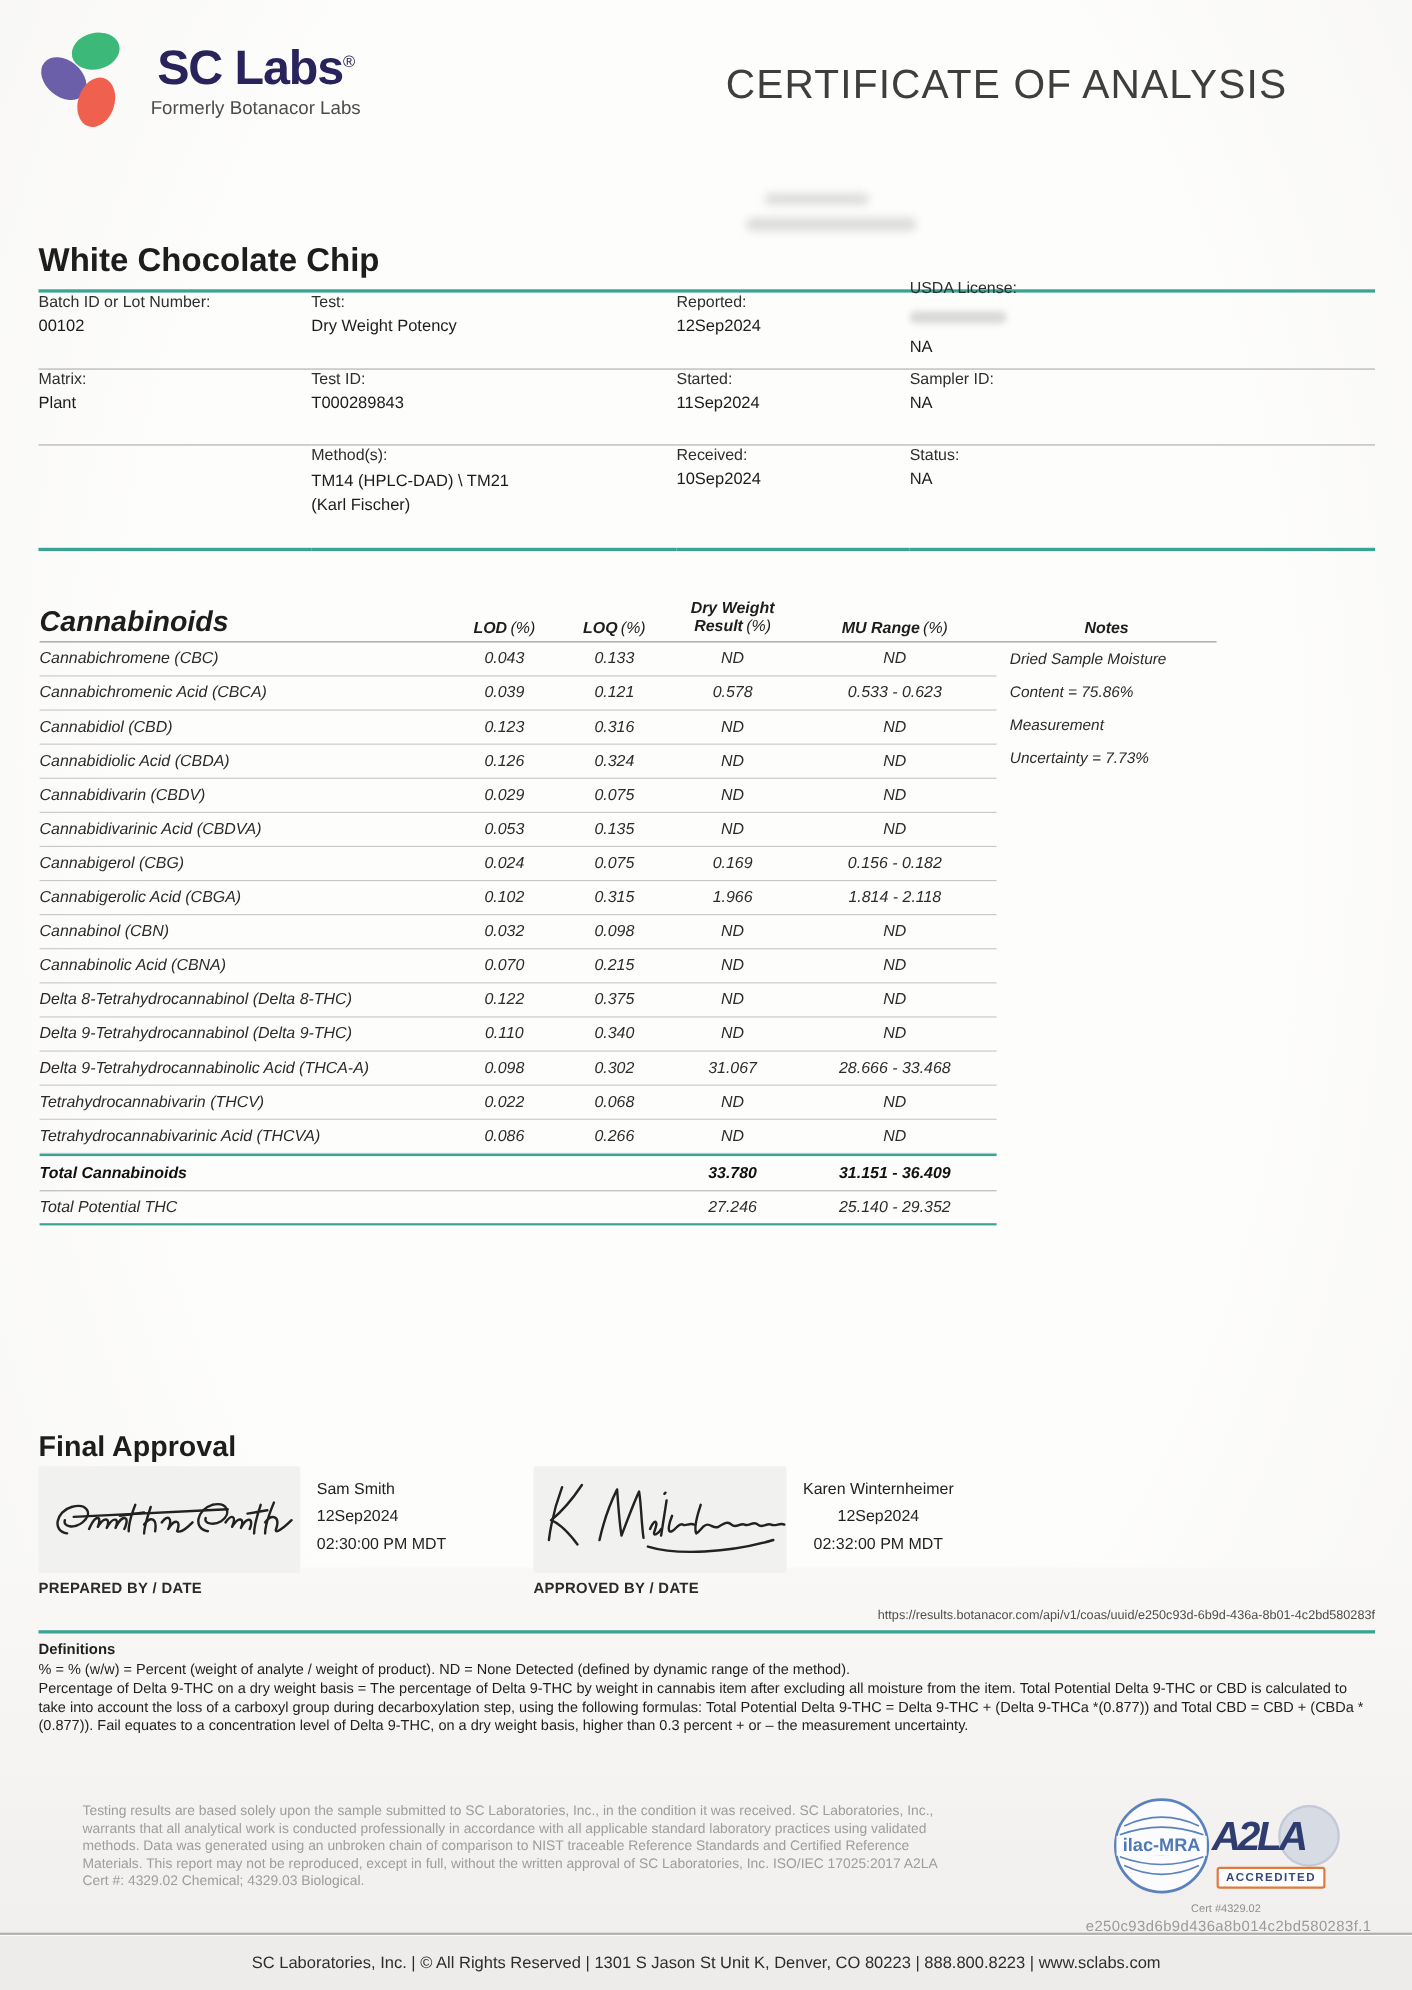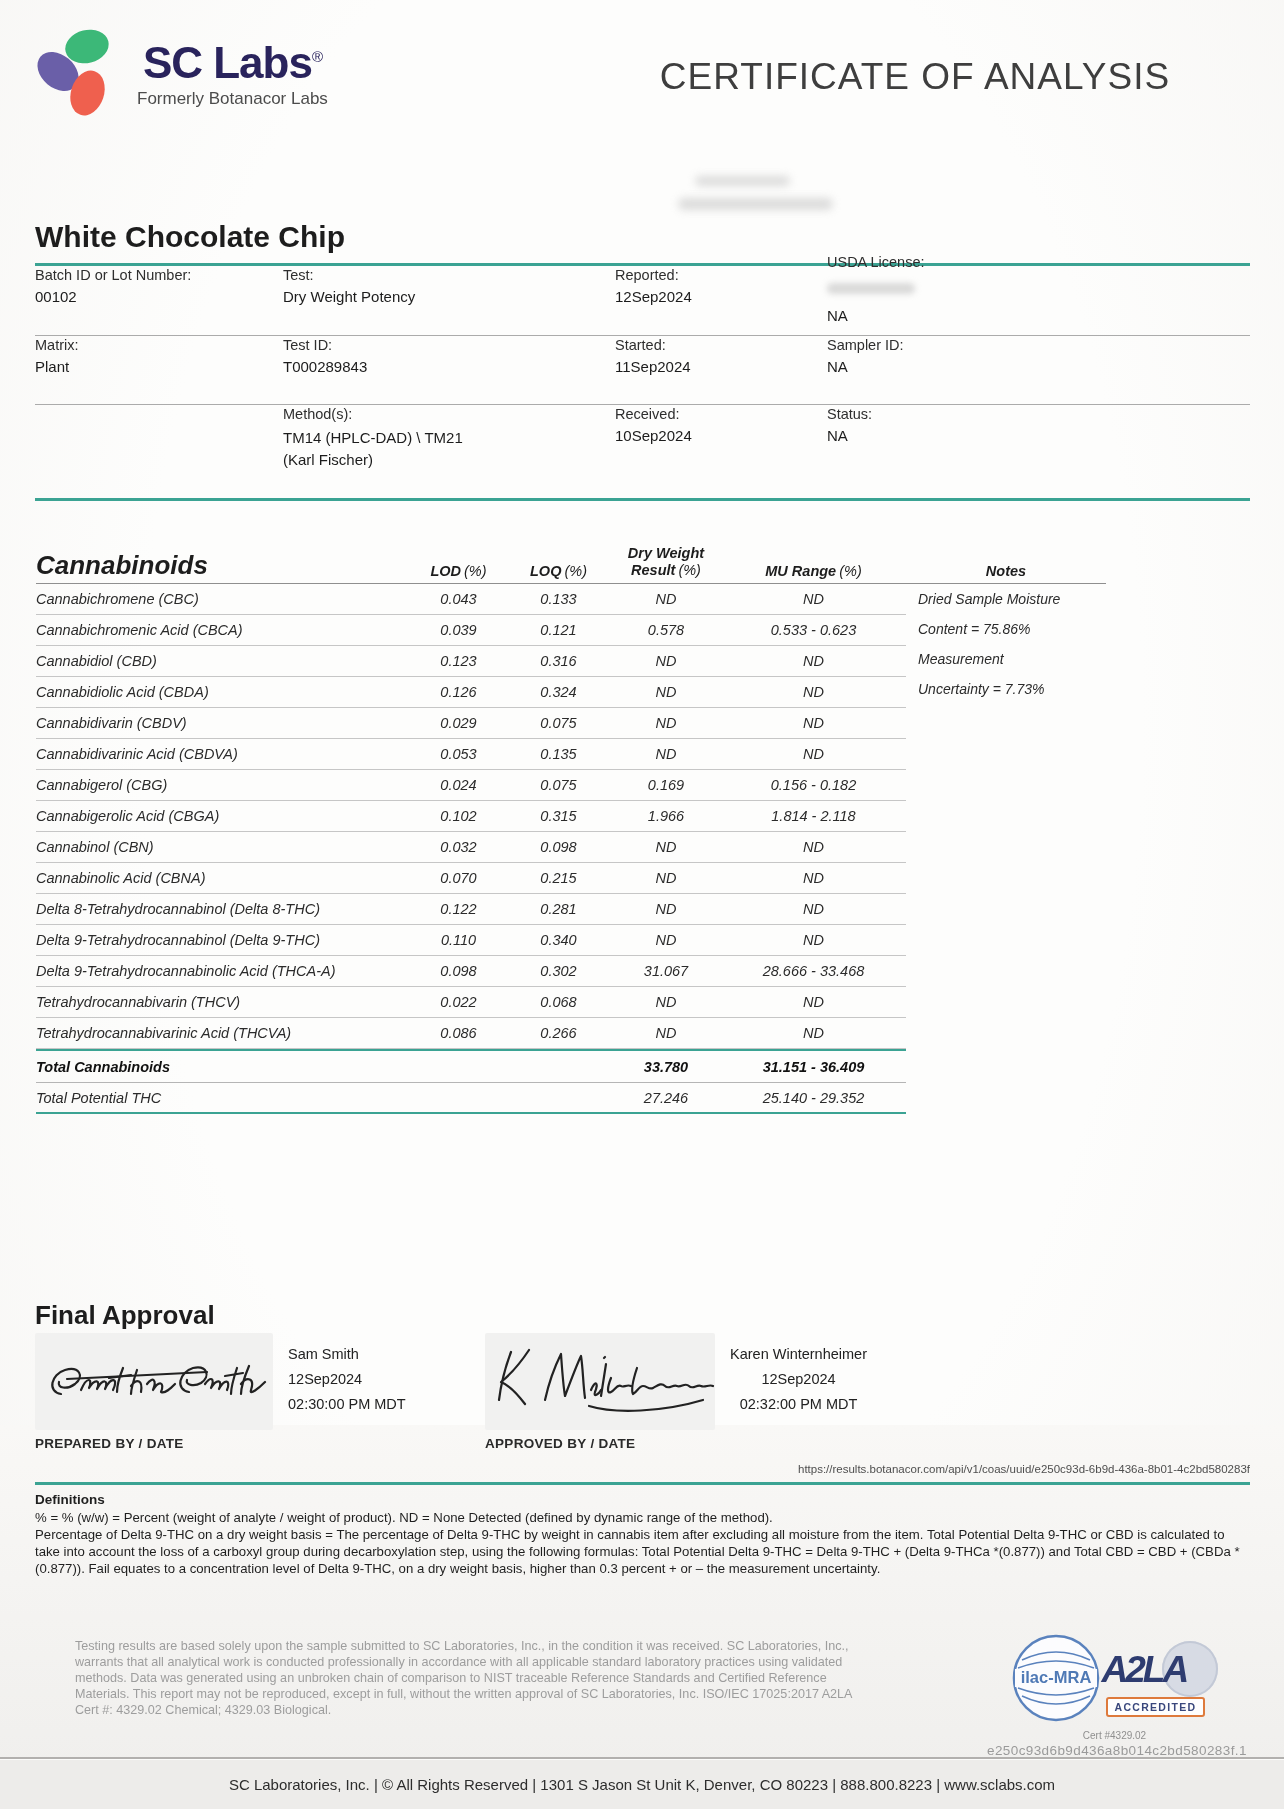--- a/index.html
+++ b/index.html
@@ -267,21 +267,21 @@
         <div class="tr">
             <div class="td-name">Cannabinolic Acid (CBNA)</div>
             <div class="td-num">0.070</div>
             <div class="td-num">0.215</div>
             <div class="td-num">ND</div>
             <div class="td-num">ND</div>
           </div>
         <div class="tr">
             <div class="td-name">Delta 8-Tetrahydrocannabinol (Delta 8-THC)</div>
             <div class="td-num">0.122</div>
-            <div class="td-num">0.281</div>
+            <div class="td-num">0.375</div>
             <div class="td-num">ND</div>
             <div class="td-num">ND</div>
           </div>
         <div class="tr">
             <div class="td-name">Delta 9-Tetrahydrocannabinol (Delta 9-THC)</div>
             <div class="td-num">0.110</div>
             <div class="td-num">0.340</div>
             <div class="td-num">ND</div>
             <div class="td-num">ND</div>
           </div>

